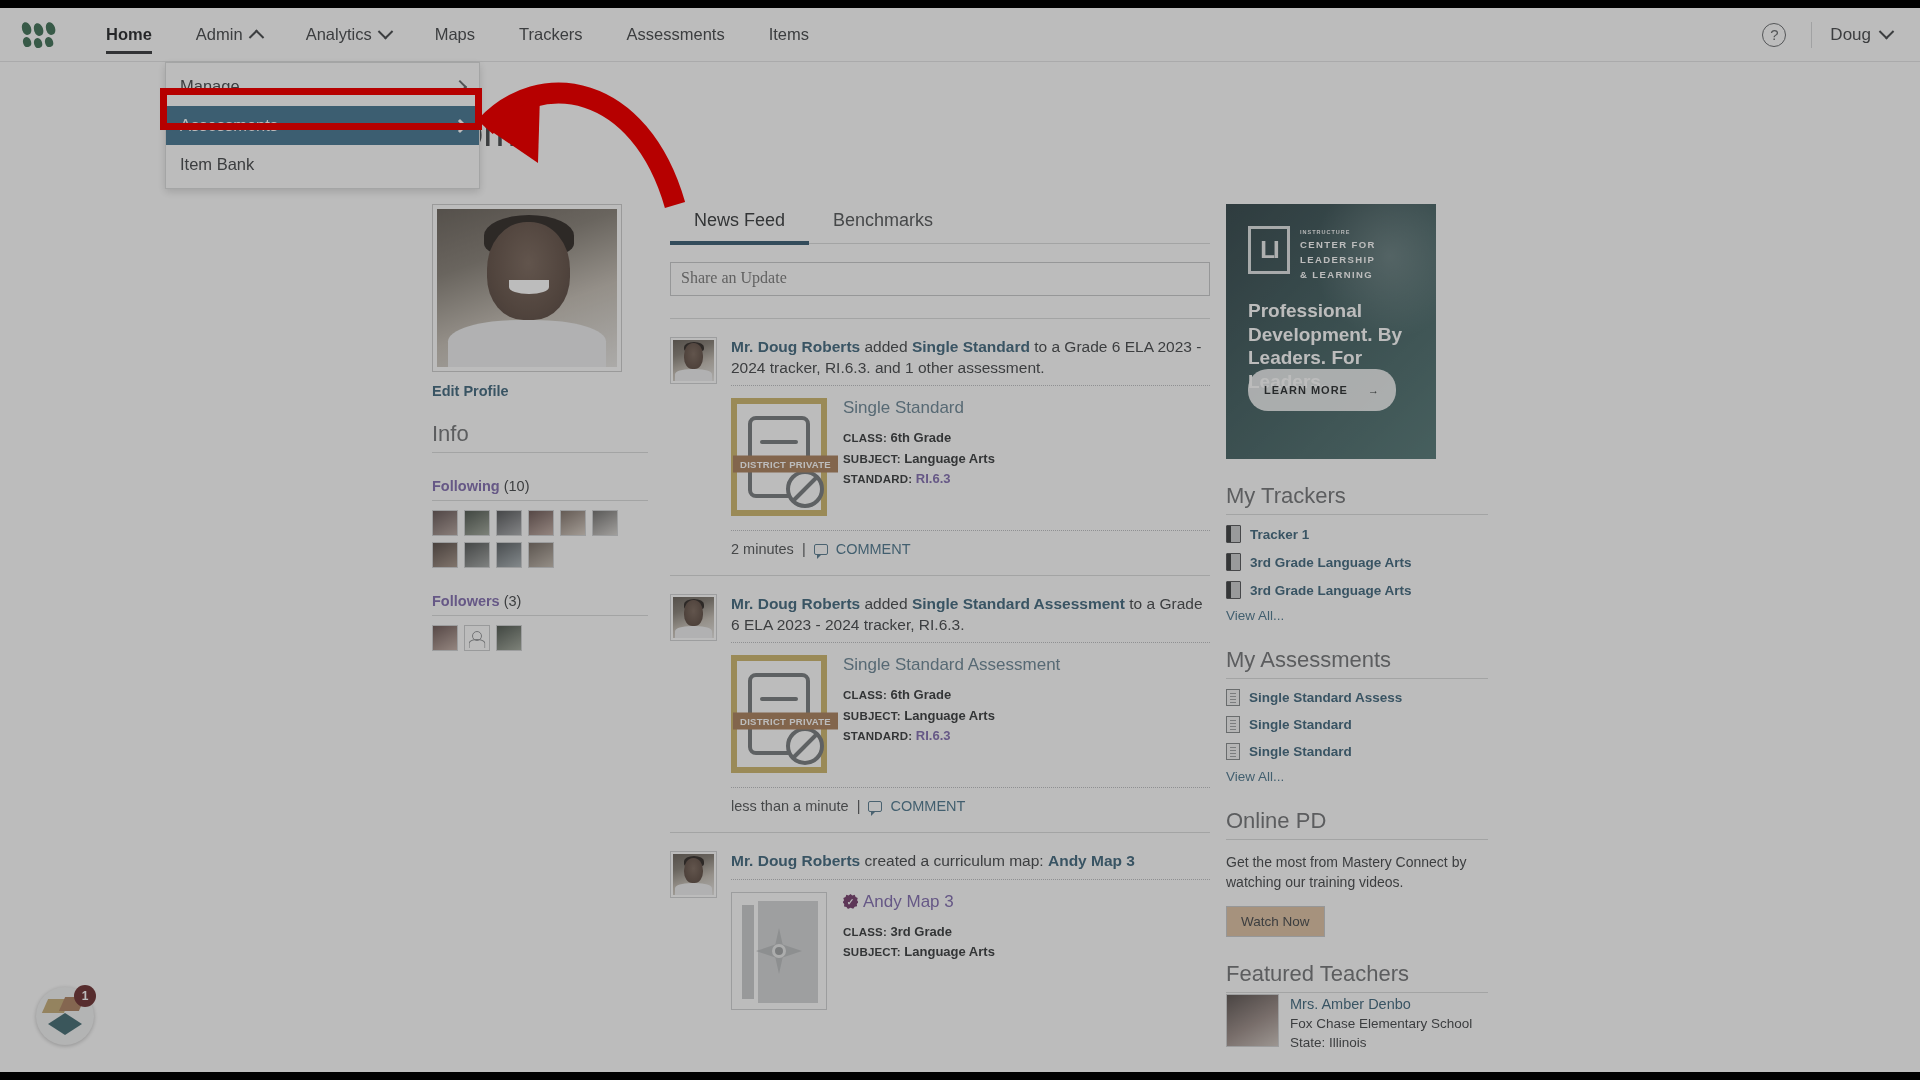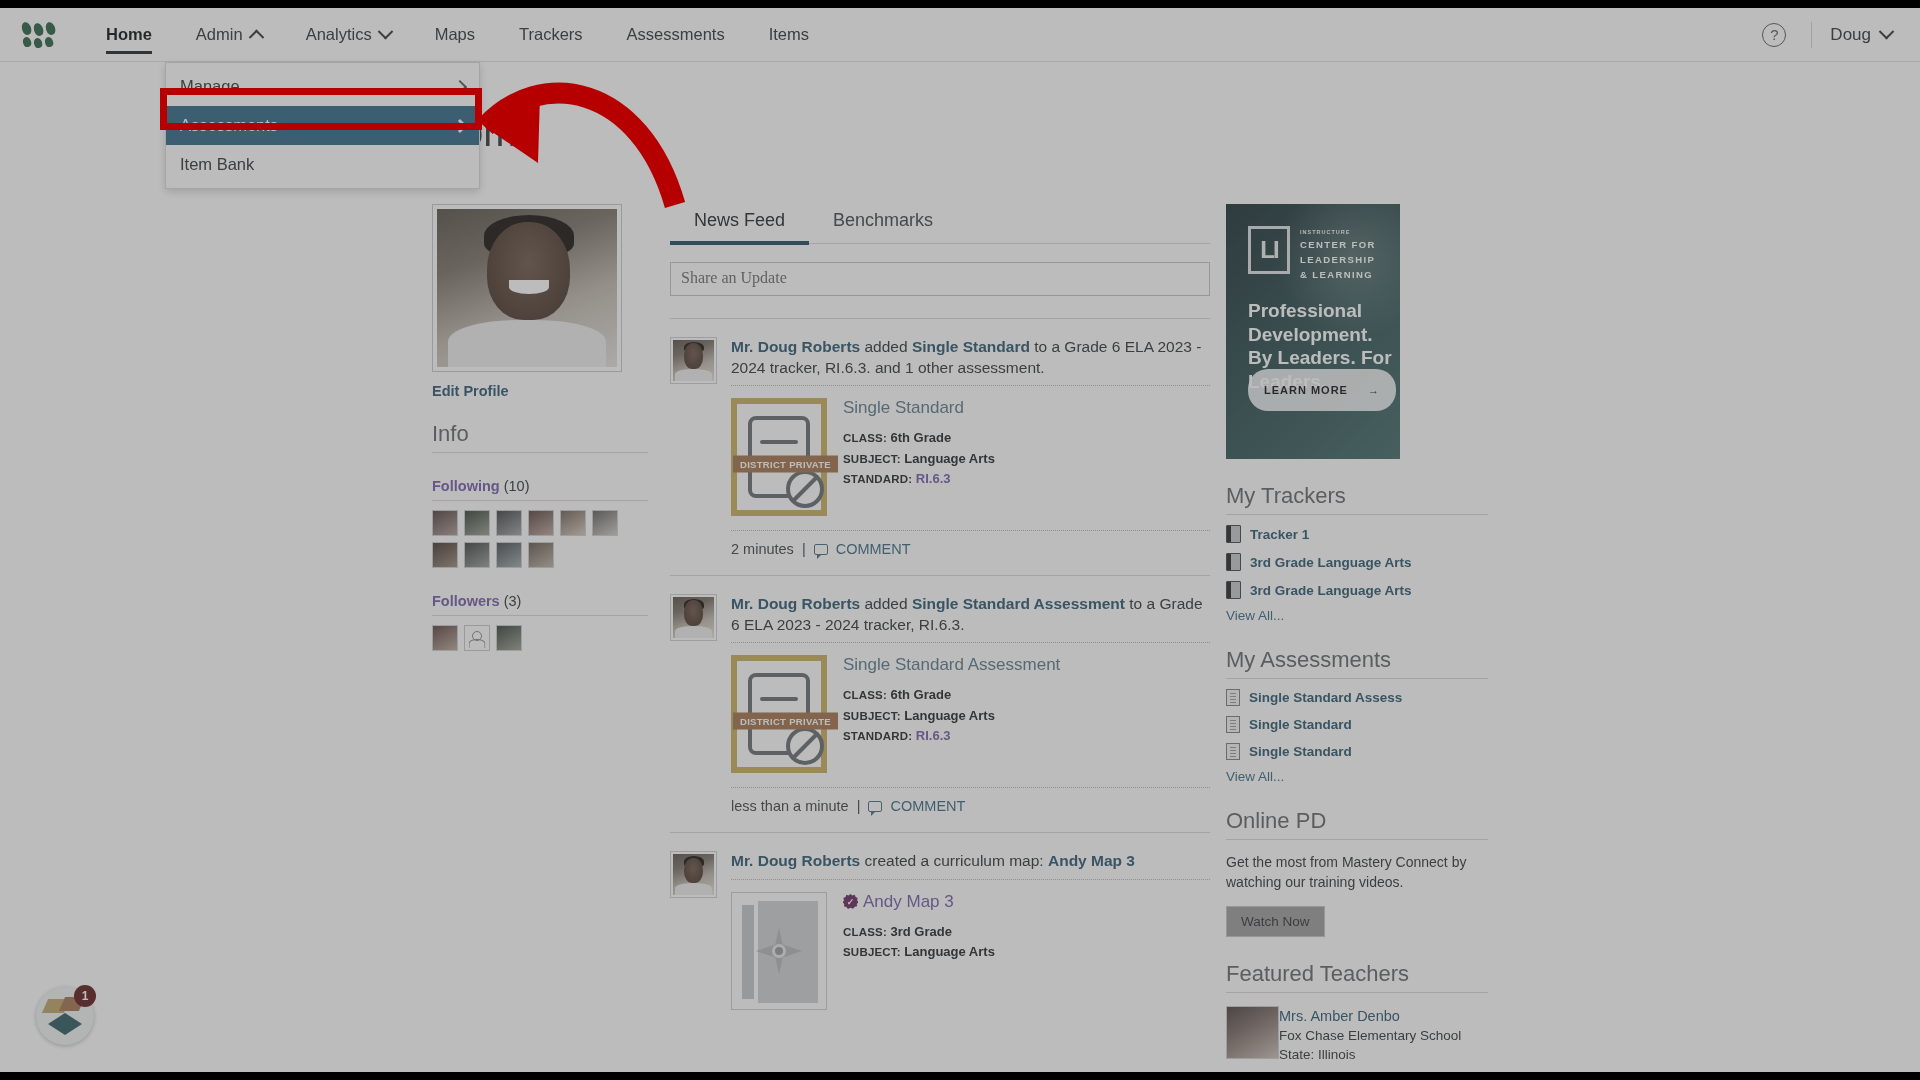--- a/index.html
+++ b/index.html
@@ -150,21 +150,21 @@
   .meta .k { font-weight: bold; font-size: 11.5px; letter-spacing: 0.2px; }
   .meta .v { font-weight: bold; font-size: 13px; }
 
   .feed-foot { border-top: 1px dotted #b9bdc2; margin-top: 14px; padding-top: 10px; font-size: 14.5px; color: #4a5055; display: flex; align-items: center; gap: 8px; }
   .cmt-icon { display:inline-block; width: 14px; height: 11px; border: 1.4px solid #2f7fae; border-radius: 2px; position: relative; }
   .cmt-icon::after { content:""; position:absolute; left: 2px; bottom: -5px; border-left: 4px solid #2f7fae; border-bottom: 4px solid transparent; }
   .cmt-link { color: #1b7cb0; font-size: 14.5px; cursor:pointer; }
 
   
   .ad {
-    width: 174px; height: 255px; position: relative; overflow: hidden;
+    width: 210px; height: 255px; position: relative; overflow: hidden;
     background: linear-gradient(135deg, #16424c 0%, #1d5f63 45%, #2a7d79 100%);
   }
   .ad .photo { position:absolute; right:-10px; top:-8px; width: 140px; height: 150px; background: radial-gradient(ellipse at 60% 40%, rgba(255,255,255,0.20), rgba(255,255,255,0) 65%); }
   .ad .logo-box { position:absolute; left:22px; top:22px; width: 42px; height: 48px; border: 3px solid rgba(255,255,255,0.85); display:flex; align-items:center; justify-content:center;}
   .ad .logo-box span { color: rgba(255,255,255,0.9); font-size: 24px; font-weight: bold; letter-spacing:-2px; }
   .ad .lgtext { position:absolute; left: 74px; top: 24px; color: #fff; font-size: 9.5px; font-weight: bold; letter-spacing: 1.4px; line-height: 1.6; }
   .ad .lgtext .tiny { font-size: 5.5px; letter-spacing: 1px; opacity: .92; }
   .ad .headline { position:absolute; left: 22px; top: 95px; color: #fff; font-size: 19px; font-weight: bold; line-height: 1.24; }
   .ad .cta {
     position:absolute; left: 22px; bottom: 48px; background: rgba(255,255,255,0.86);
@@ -174,23 +174,23 @@
 
   .rs-title { font-size: 22px; color: #6b7075; font-weight: 300; margin-top: 24px; padding-bottom: 5px; border-bottom: 1px solid #d7dadd; }
   .rs-row { display: flex; align-items: center; gap: 9px; margin-top: 10px; font-size: 13.5px; }
   .rs-row a { font-weight: bold; color: #0f6a9e; }
   .ico-tracker { width: 15px; height: 18px; background: linear-gradient(90deg,#2f3539 0 4px, #c8ccd0 4px 100%); border: 1.3px solid #4b5156; border-radius: 1px; flex:0 0 15px;}
   .ico-doc { width: 14px; height: 17px; border: 1.3px solid #7f868c; background: #f3f4f5; position: relative; flex:0 0 14px;}
   .ico-doc::after { content:""; position:absolute; left:3px; top:3px; right:3px; height:1px; background:#9aa0a5; box-shadow: 0 3px 0 #9aa0a5, 0 6px 0 #9aa0a5, 0 9px 0 #9aa0a5; }
   .view-all { display:block; margin-top: 9px; font-size: 13.5px; color: #1b7cb0; cursor:pointer; }
 
   .pd-text { font-size: 14px; color: #3b4147; margin-top: 12px; line-height: 1.45; }
-  .pd-btn { margin-top: 13px; border: 1px solid #c4c8cb; background: #a3a3a3; font-size: 13.5px; color: #3b4147; padding: 7px 14px; cursor: pointer; font-family: inherit;}
-
-  .teacher { display: flex; margin-top: 13px; }
+  .pd-btn { margin-top: 13px; border: 1px solid #c4c8cb; background: #fdba74; font-size: 13.5px; color: #3b4147; padding: 7px 14px; cursor: pointer; font-family: inherit;}
+
+  .teacher { display: flex; gap: 11px; margin-top: 1px; }
   .t-av { width: 53px; height: 53px; flex: 0 0 53px; border: 1px solid #cfd2d5; background: linear-gradient(150deg,#5c4a44 0%, #a8857a 55%, #d8c3b4 100%); }
   .t-info { font-size: 13.5px; color: #3b4147; line-height: 1.42; }
   .t-info a { color: #0f6a9e; font-size: 14.5px; }
 
   
   .pendo { position: absolute; left: 36px; bottom: 35px; width: 58px; height: 58px; border-radius: 50%; background: #f1f2f3; box-shadow: 0 1px 4px rgba(0,0,0,.25); z-index: 45; cursor:pointer;}
   .pendo .d1 { position:absolute; left: 9px; top: 12px; width: 22px; height: 14px; background: #e0a72e; transform: skewX(-24deg) ; }
   .pendo .d2 { position:absolute; left: 26px; top: 10px; width: 20px; height: 14px; background: #d9752a; transform: skewX(-24deg); }
   .pendo .d3 { position:absolute; left: 12px; top: 26px; width: 34px; height: 22px; background: #11707f; clip-path: polygon(50% 0, 100% 50%, 50% 100%, 0 50%); }
   .pendo .cnt { position:absolute; right: -2px; top: -2px; width: 22px; height: 22px; border-radius: 50%; background: #a4161a; color:#fff; font-size: 12px; font-weight: bold; display:flex; align-items:center; justify-content:center; }

